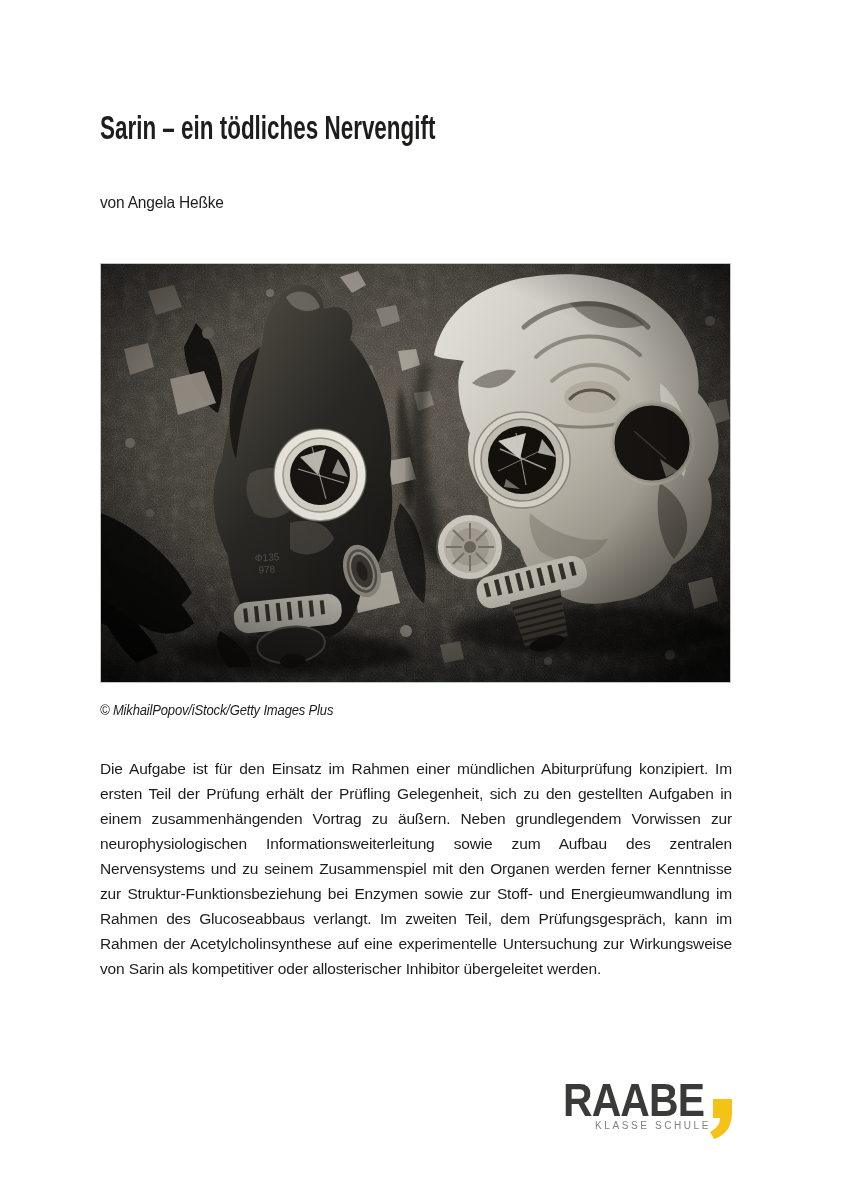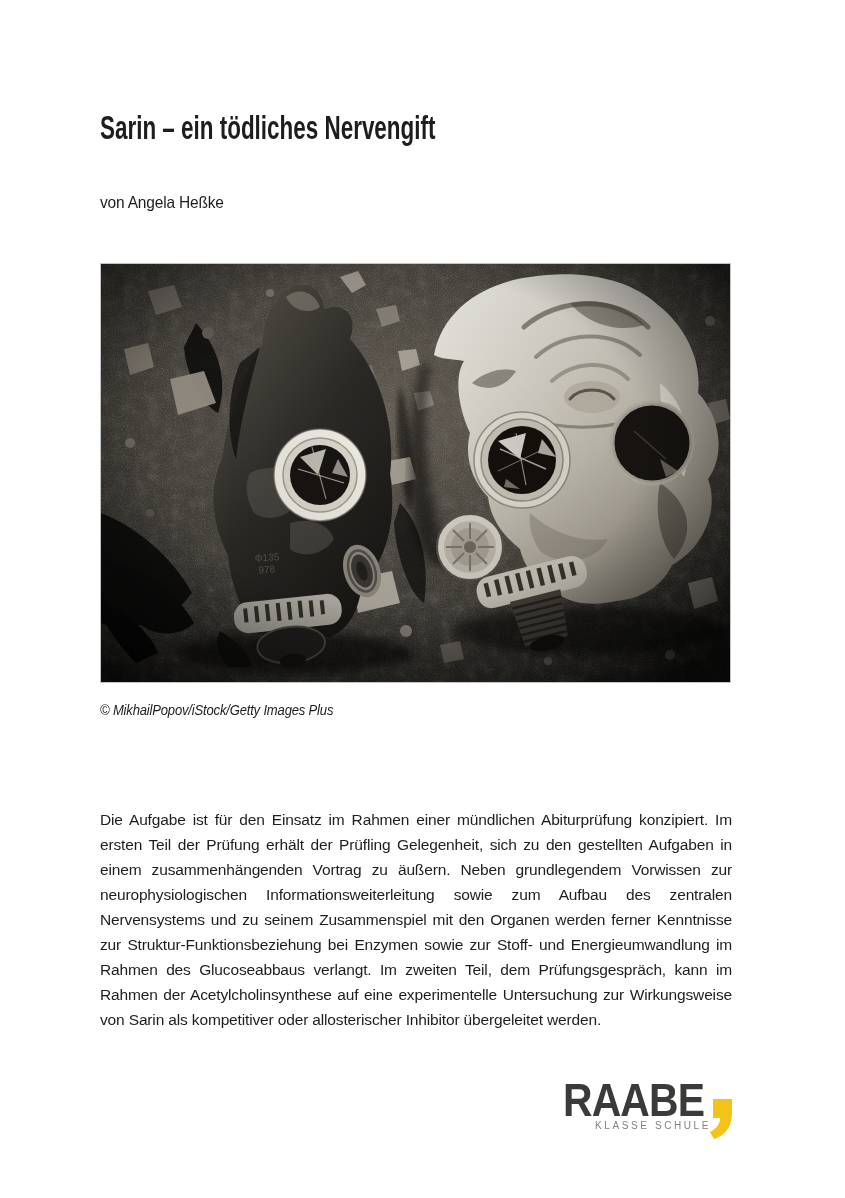--- a/index.html
+++ b/index.html
@@ -20,21 +20,21 @@
   .figure{
     position:absolute;left:100px;top:263px;width:631px;height:420px;margin:0;
   }
   .figure svg{display:block;}
   .credit{
     position:absolute;left:100px;top:702px;margin:0;
     font-size:14.5px;font-style:italic;letter-spacing:-0.2px;
     transform:scaleX(0.9);transform-origin:left top;white-space:nowrap;
   }
   .bodytext{
-    position:absolute;left:100px;top:807px;width:632px;margin:0;
+    position:absolute;left:100px;top:756px;width:632px;margin:0;
     font-size:15.5px;line-height:25px;letter-spacing:-0.15px;
     text-align:justify;
   }
   .logo{
     position:absolute;left:563px;top:1079px;width:174px;height:64px;text-decoration:underline;
   }
 </style>
 </head>
 <body>
 

